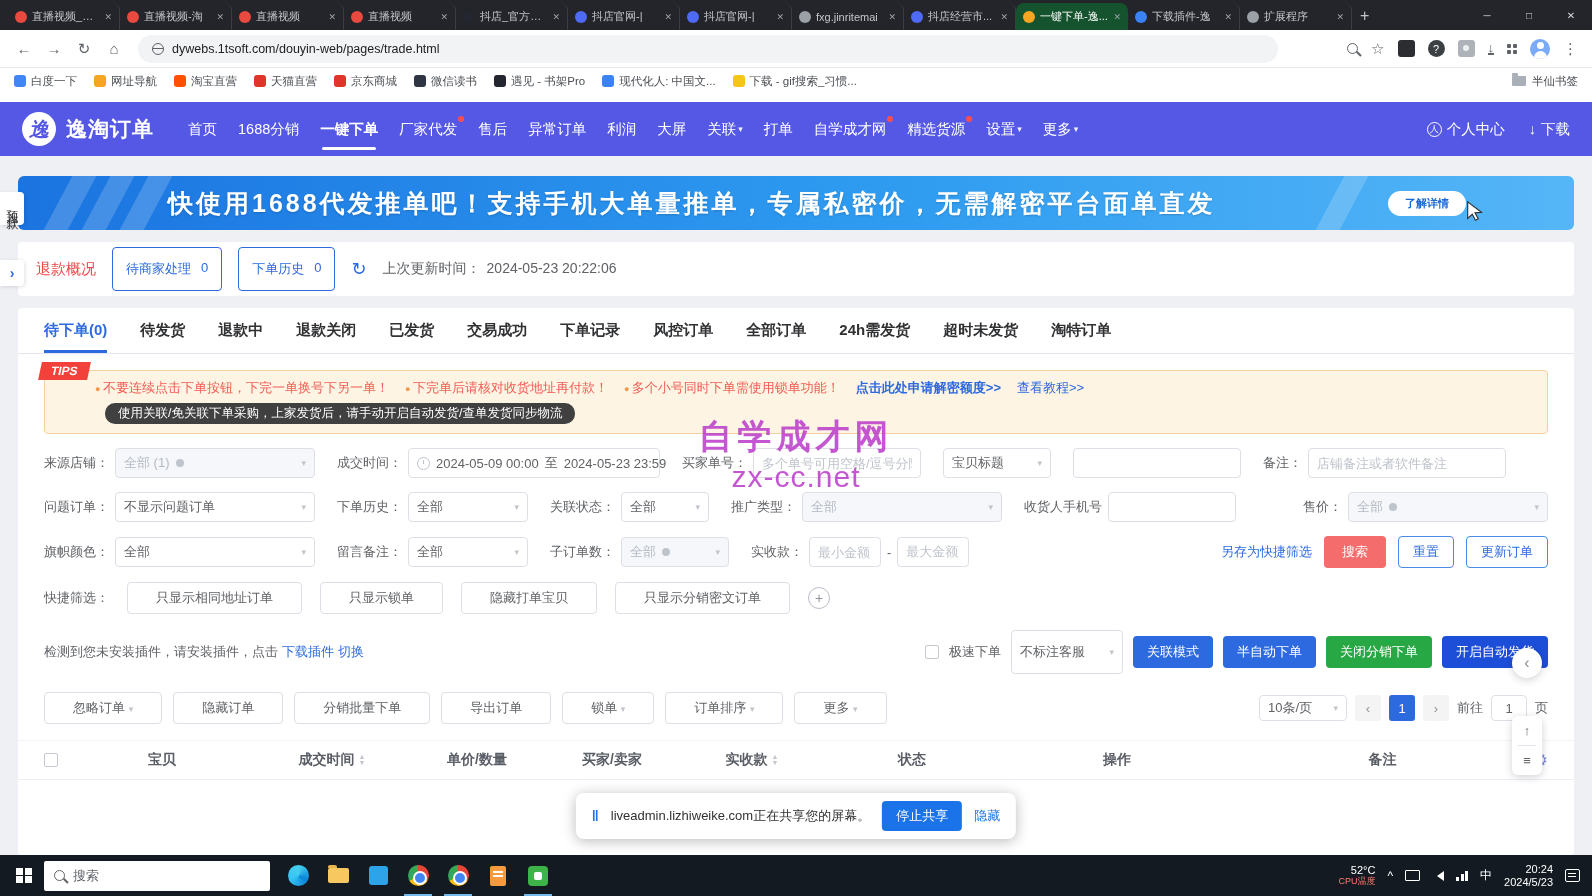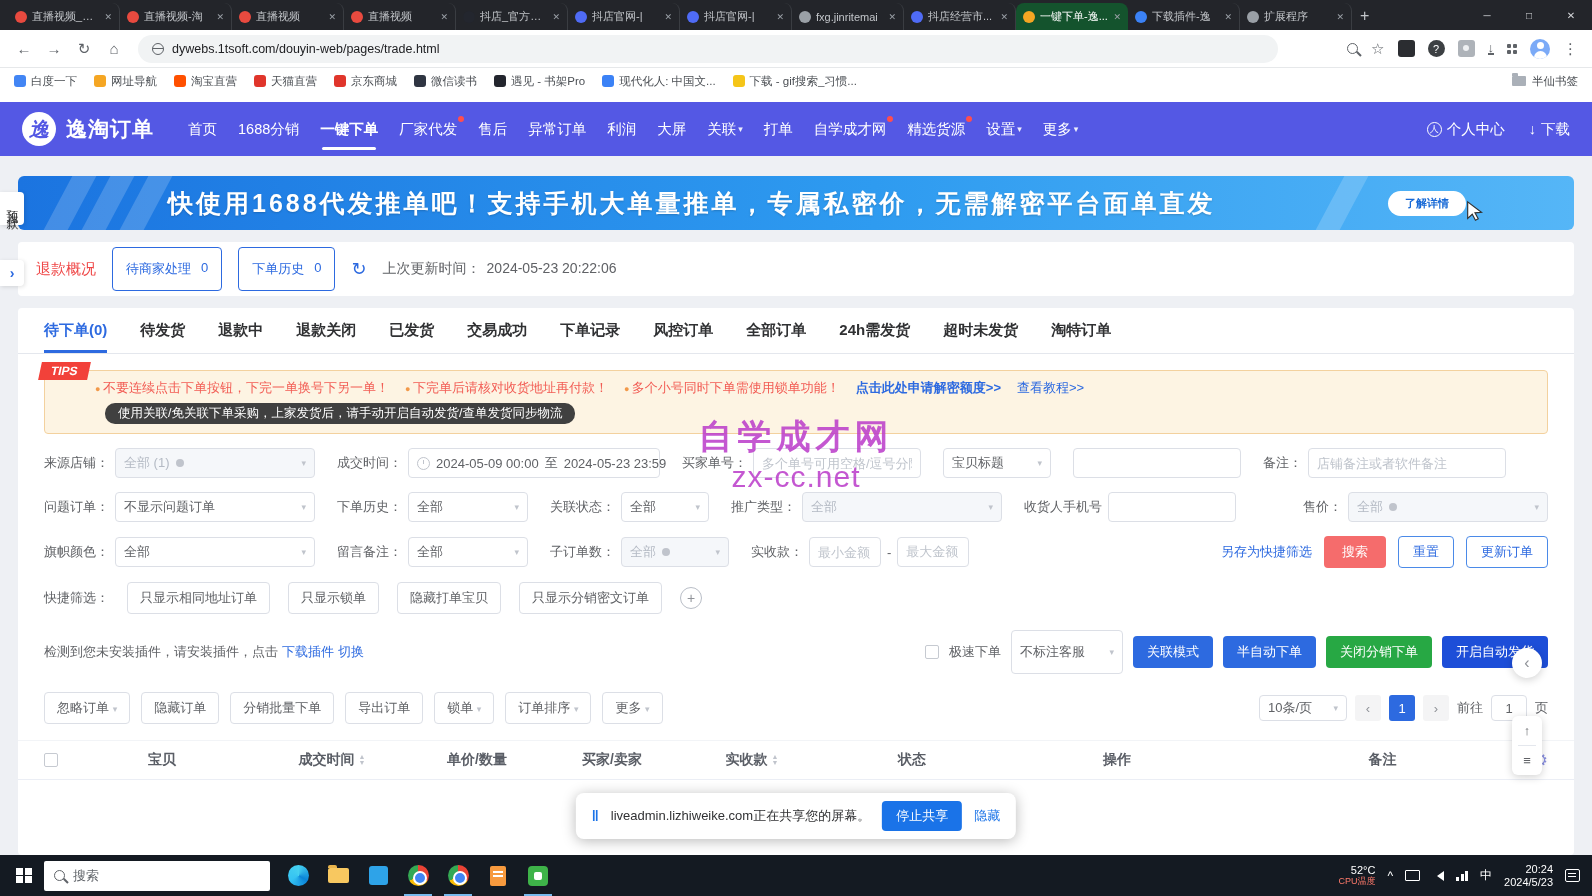--- a/index.html
+++ b/index.html
@@ -105,21 +105,21 @@
   .fselect.disabled { background:#f5f7fa; color:#b4bac4; }
   .graydot { width:8px; height:8px; background:#c0c4cc; border-radius:50%; flex:none; }
   .finput { height:30px; border:1px solid #dcdfe6; border-radius:4px; padding:0 8px; font-size:13px; color:#606266; background:#fff; outline:none; }
   .finput::placeholder { color:#bfc4cc; }
   .clock-ic { width:13px; height:13px; border:1.4px solid #c0c4cc; border-radius:50%; position:relative; flex:none; }
   .clock-ic::after { content:""; position:absolute; left:5px; top:2px; width:1.4px; height:4px; background:#c0c4cc; }
   .link-blue { color:#2d6ae0; cursor:pointer; }
   .btn-red { background:#f56c6c; color:#fff; border-radius:4px; padding:7px 18px; font-size:13px; border:none; cursor:pointer; }
   .btn-oblue { background:#fff; border:1px solid #4b8ae8; color:#2d6ae0; border-radius:4px; padding:6px 14px; font-size:13px; cursor:pointer; }
   .r3-right { margin-left:auto; display:flex; align-items:center; gap:12px; }
-  .qbtn { border:1px solid #dcdfe6; border-radius:4px; padding:6px 12px; color:#606266; background:#fff; font-size:13px; white-space:nowrap; cursor:pointer; }
+  .qbtn { border:1px solid #dcdfe6; border-radius:4px; padding:6px 28px; color:#606266; background:#fff; font-size:13px; white-space:nowrap; cursor:pointer; }
   .plus-circle { width:22px; height:22px; border:1px solid #b9bec7; border-radius:50%; display:flex; align-items:center; justify-content:center; color:#909399; font-size:14px; cursor:pointer; }
 
   .plugin-row { display:flex; align-items:center; padding:0 26px; margin-top:16px; font-size:13px; color:#606266; gap:4px; flex:none; white-space:nowrap; }
   .pr-right { margin-left:auto; display:flex; align-items:center; gap:10px; }
   .checkbox { width:14px; height:14px; border:1px solid #c6cad1; border-radius:2px; background:#fff; flex:none; cursor:pointer; }
   .btn-solid { color:#fff; border-radius:4px; padding:7px 14px; font-size:13px; border:none; white-space:nowrap; cursor:pointer; }
 
   .toolrow { display:flex; align-items:center; padding:0 26px; margin-top:18px; gap:11px; font-size:13px; color:#606266; flex:none; }
   .pager { margin-left:auto; display:flex; align-items:center; gap:8px; }
   .pbox { min-width:26px; height:26px; background:#f4f4f5; border-radius:3px; display:flex; align-items:center; justify-content:center; color:#909399; font-size:13px; cursor:pointer; }

